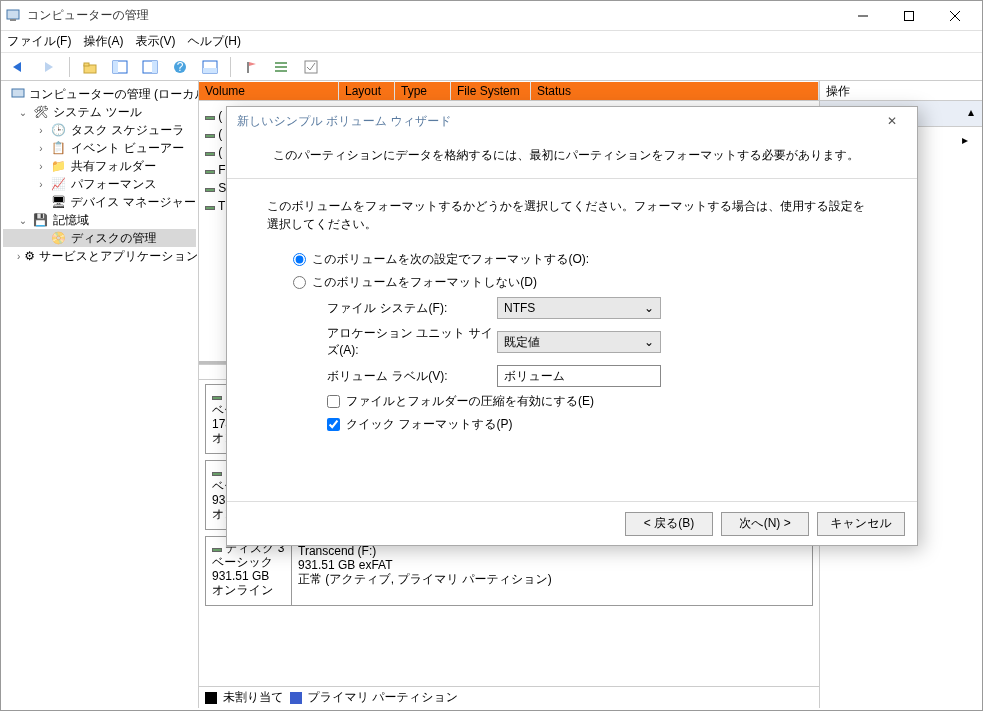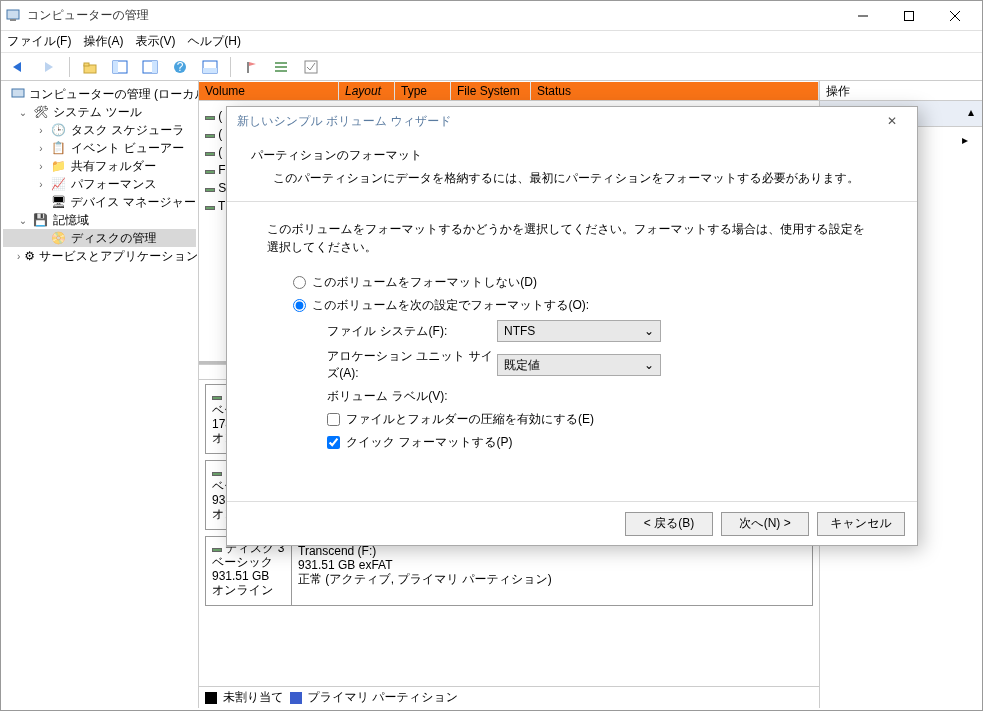--- a/index.html
+++ b/index.html
@@ -17,21 +17,21 @@
 .main { display: flex; height: calc(100% - 82px); }
 .tree { width: 198px; border-right: 1px solid #ccc; padding: 4px 2px; overflow: hidden; }
 .tree-item { display: flex; align-items: center; height: 18px; padding-left: 4px; white-space: nowrap; }
 .tree-item.selected { background: #d8d8d8; }
 .tree-toggle { width: 12px; text-align: center; color: #666; font-size: 10px; }
 .tree-icon { width: 16px; height: 16px; margin: 0 4px; display: inline-flex; align-items: center; justify-content: center; }
 .center { flex: 1; display: flex; flex-direction: column; border-right: 1px solid #ccc; position: relative; }
 .listheader { display: flex; height: 20px; background: #fff; border-bottom: 1px solid #ccc; }
 .listheader .col { border-right: 1px solid #e0e0e0; padding: 2px 6px; background: #f97316; border-top: 1px solid #fff; }
 .col.volume { width: 140px; }
-.col.layout { width: 56px; font-style: italic; }
+.col.layout { width: 56px; }
 .col.type { width: 56px; }
 .col.fs { width: 80px; }
 .col.status { flex: 1; }
 .list-body { height: 260px; position: relative; }
 .disk-fragment { position: absolute; left: 6px; color: #000; }
 .disk-area { flex: 1; overflow: hidden; border-top: 3px solid #bfbfbf; background: #fff; }
 .scroll-up { height: 16px; border-bottom: 1px solid #ccc; border-top: 1px solid #ccc; text-align: center; }
 .disk-row { display: flex; border: 1px solid #999; margin: 6px; height: 70px; }
 .disk-info { width: 86px; border-right: 1px solid #999; padding: 4px 6px; font-size: 11px; line-height: 14px; }
 .disk-part { flex: 1; padding: 4px 6px; font-size: 11px; line-height: 14px; position: relative; }
@@ -303,51 +303,51 @@
   </div>
 </div>
 
 <div class="wizard">
   <div class="wizard-title">
     <span>新しいシンプル ボリューム ウィザード</span>
     <span class="spacer"></span>
     <span class="wizard-close">✕</span>
   </div>
   <div class="wizard-head">
-    <div class="h1">パーティションのフォーマット</div>
     <div class="h2">このパーティションにデータを格納するには、最初にパーティションをフォーマットする必要があります。</div>
   </div>
   <div class="wizard-body">
     <div class="instr">このボリュームをフォーマットするかどうかを選択してください。フォーマットする場合は、使用する設定を選択してください。</div>
 
+    <div class="radio-row">
+      <input type="radio" name="fmt" checked="" style="">
+      <span>このボリュームを次の設定でフォーマットする(O):</span>
+    </div>
     <div class="radio-row">
       <input type="radio" name="fmt" style="">
       <span>このボリュームをフォーマットしない(D)</span>
-    </div>
-    <div class="radio-row">
-      <input type="radio" name="fmt" checked="" style="">
-      <span>このボリュームを次の設定でフォーマットする(O):</span>
     </div>
 
     <div class="form-row">
       <label>ファイル システム(F):</label>
       <div class="select">
         <span>NTFS</span>
         <span>⌄</span>
       </div>
     </div>
     <div class="form-row">
       <label>アロケーション ユニット サイズ(A):</label>
       <div class="select">
         <span>既定値</span>
         <span>⌄</span>
       </div>
     </div>
     <div class="form-row">
       <label>ボリューム ラベル(V):</label>
+      <input type="text" value="ボリューム" style="">
     </div>
 
     <div class="check-row">
       <input type="checkbox" style="">
       <span>ファイルとフォルダーの圧縮を有効にする(E)</span>
     </div>
     <div class="check-row">
       <input type="checkbox" checked="" style="">
       <span>クイック フォーマットする(P)</span>
     </div>

